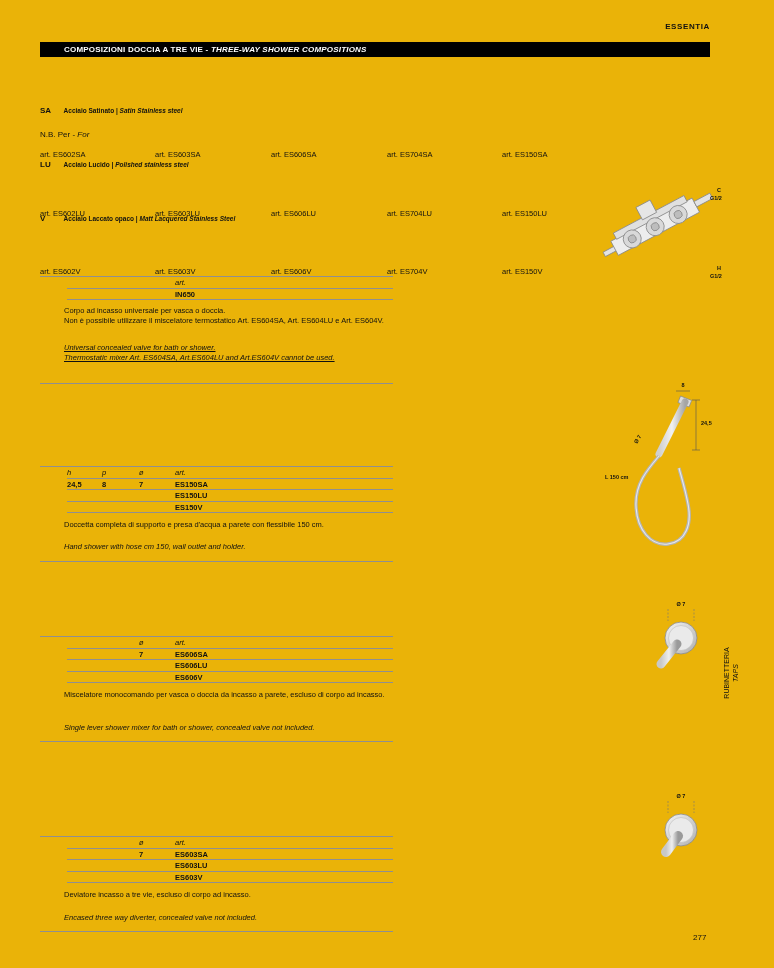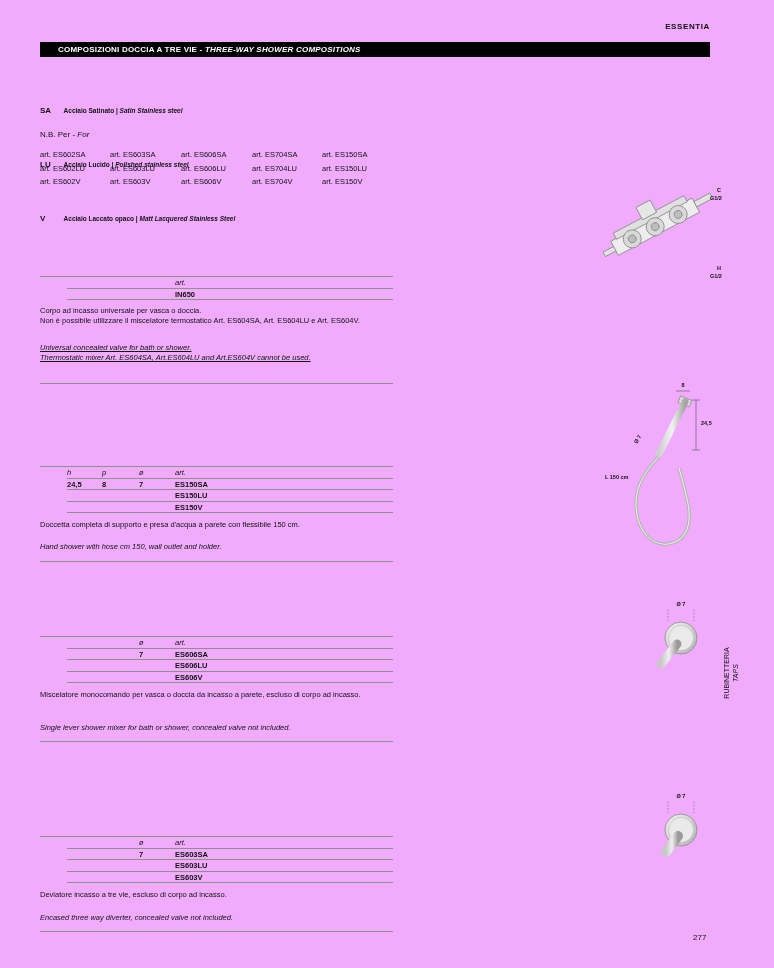--- a/index.html
+++ b/index.html
@@ -1,36 +1,36 @@
 <!DOCTYPE html>
 <html><head>
 <meta charset="utf-8">
 <style>
   * { margin:0; padding:0; box-sizing:border-box; }
   body { background:#fff; }
-  .page { position:relative; width:774px; height:968px; background:#f0abfc;
+  .page { position:relative; width:774px; height:968px; background:#eab308;
           font-family:"Liberation Sans", sans-serif; color:#111; overflow:hidden; }
   .abs { position:absolute; }
   .i { font-style:italic; }
   .brand { top:22px; right:64px; font-size:8px; font-weight:bold; letter-spacing:0.6px; }
   .titlebar { left:40px; top:42px; width:670px; height:15px; background:#000; color:#fff;
-              font-size:8px; font-weight:bold; line-height:15px; padding-left:18px; letter-spacing:0.2px; }
+              font-size:8px; font-weight:bold; line-height:15px; padding-left:24px; letter-spacing:0.2px; }
   .legend { left:40px; top:66px; font-size:6.5px; font-weight:bold; }
   .legend-row { margin-bottom:5px; }
   .legend-code { display:inline-block; width:22px; font-size:8px; vertical-align:baseline;margin-top:40px; }
   .note { left:40px; top:130px; font-size:8px; font-weight:normal; }
   .compat { left:40px; top:150px; display:grid; grid-template-columns:70px 71px 71px 70px 80px;
-            grid-auto-rows:13.5px; font-size:7.5px; }
+            grid-auto-rows:13.5px; font-size:7.5px;gap:45px; }
   .tbl { width:353px; border-top:1px solid #8f8f8f; font-size:7.5px; }
   .row { position:relative; height:11.5px; border-bottom:1px solid #8f8f8f;margin-left:27px; }
   .cell { position:absolute; top:2px; line-height:1; }
   .c0 { left:0; } .c1 { left:35px; } .c2 { left:72px; } .c3 { left:108px; }
   .hdr .cell { font-style:italic; font-weight:normal; }
   .val { font-weight:bold; }
-  .desc { width:356px; font-size:7.5px; line-height:1.33; white-space:pre-line; text-align:justify; }
+  .desc { width:356px; font-size:7.5px; line-height:1.33; white-space:pre-line; text-align:justify;margin-left:24px; }
   .rule { width:353px; border-top:1px solid #8f8f8f; height:0; }
   .dim { font-size:5.5px; font-weight:bold; fill:#111; font-family:"Liberation Sans",sans-serif; }
   .sidetab { left:722px; top:712px; transform:rotate(-90deg); transform-origin:0 0;
              font-size:7px; text-align:center; width:78px; line-height:1.3; }
   .pagenum { left:693px; top:933px; font-size:8px; }
 </style>
 </head>
 <body>
 
 <div class="page">

